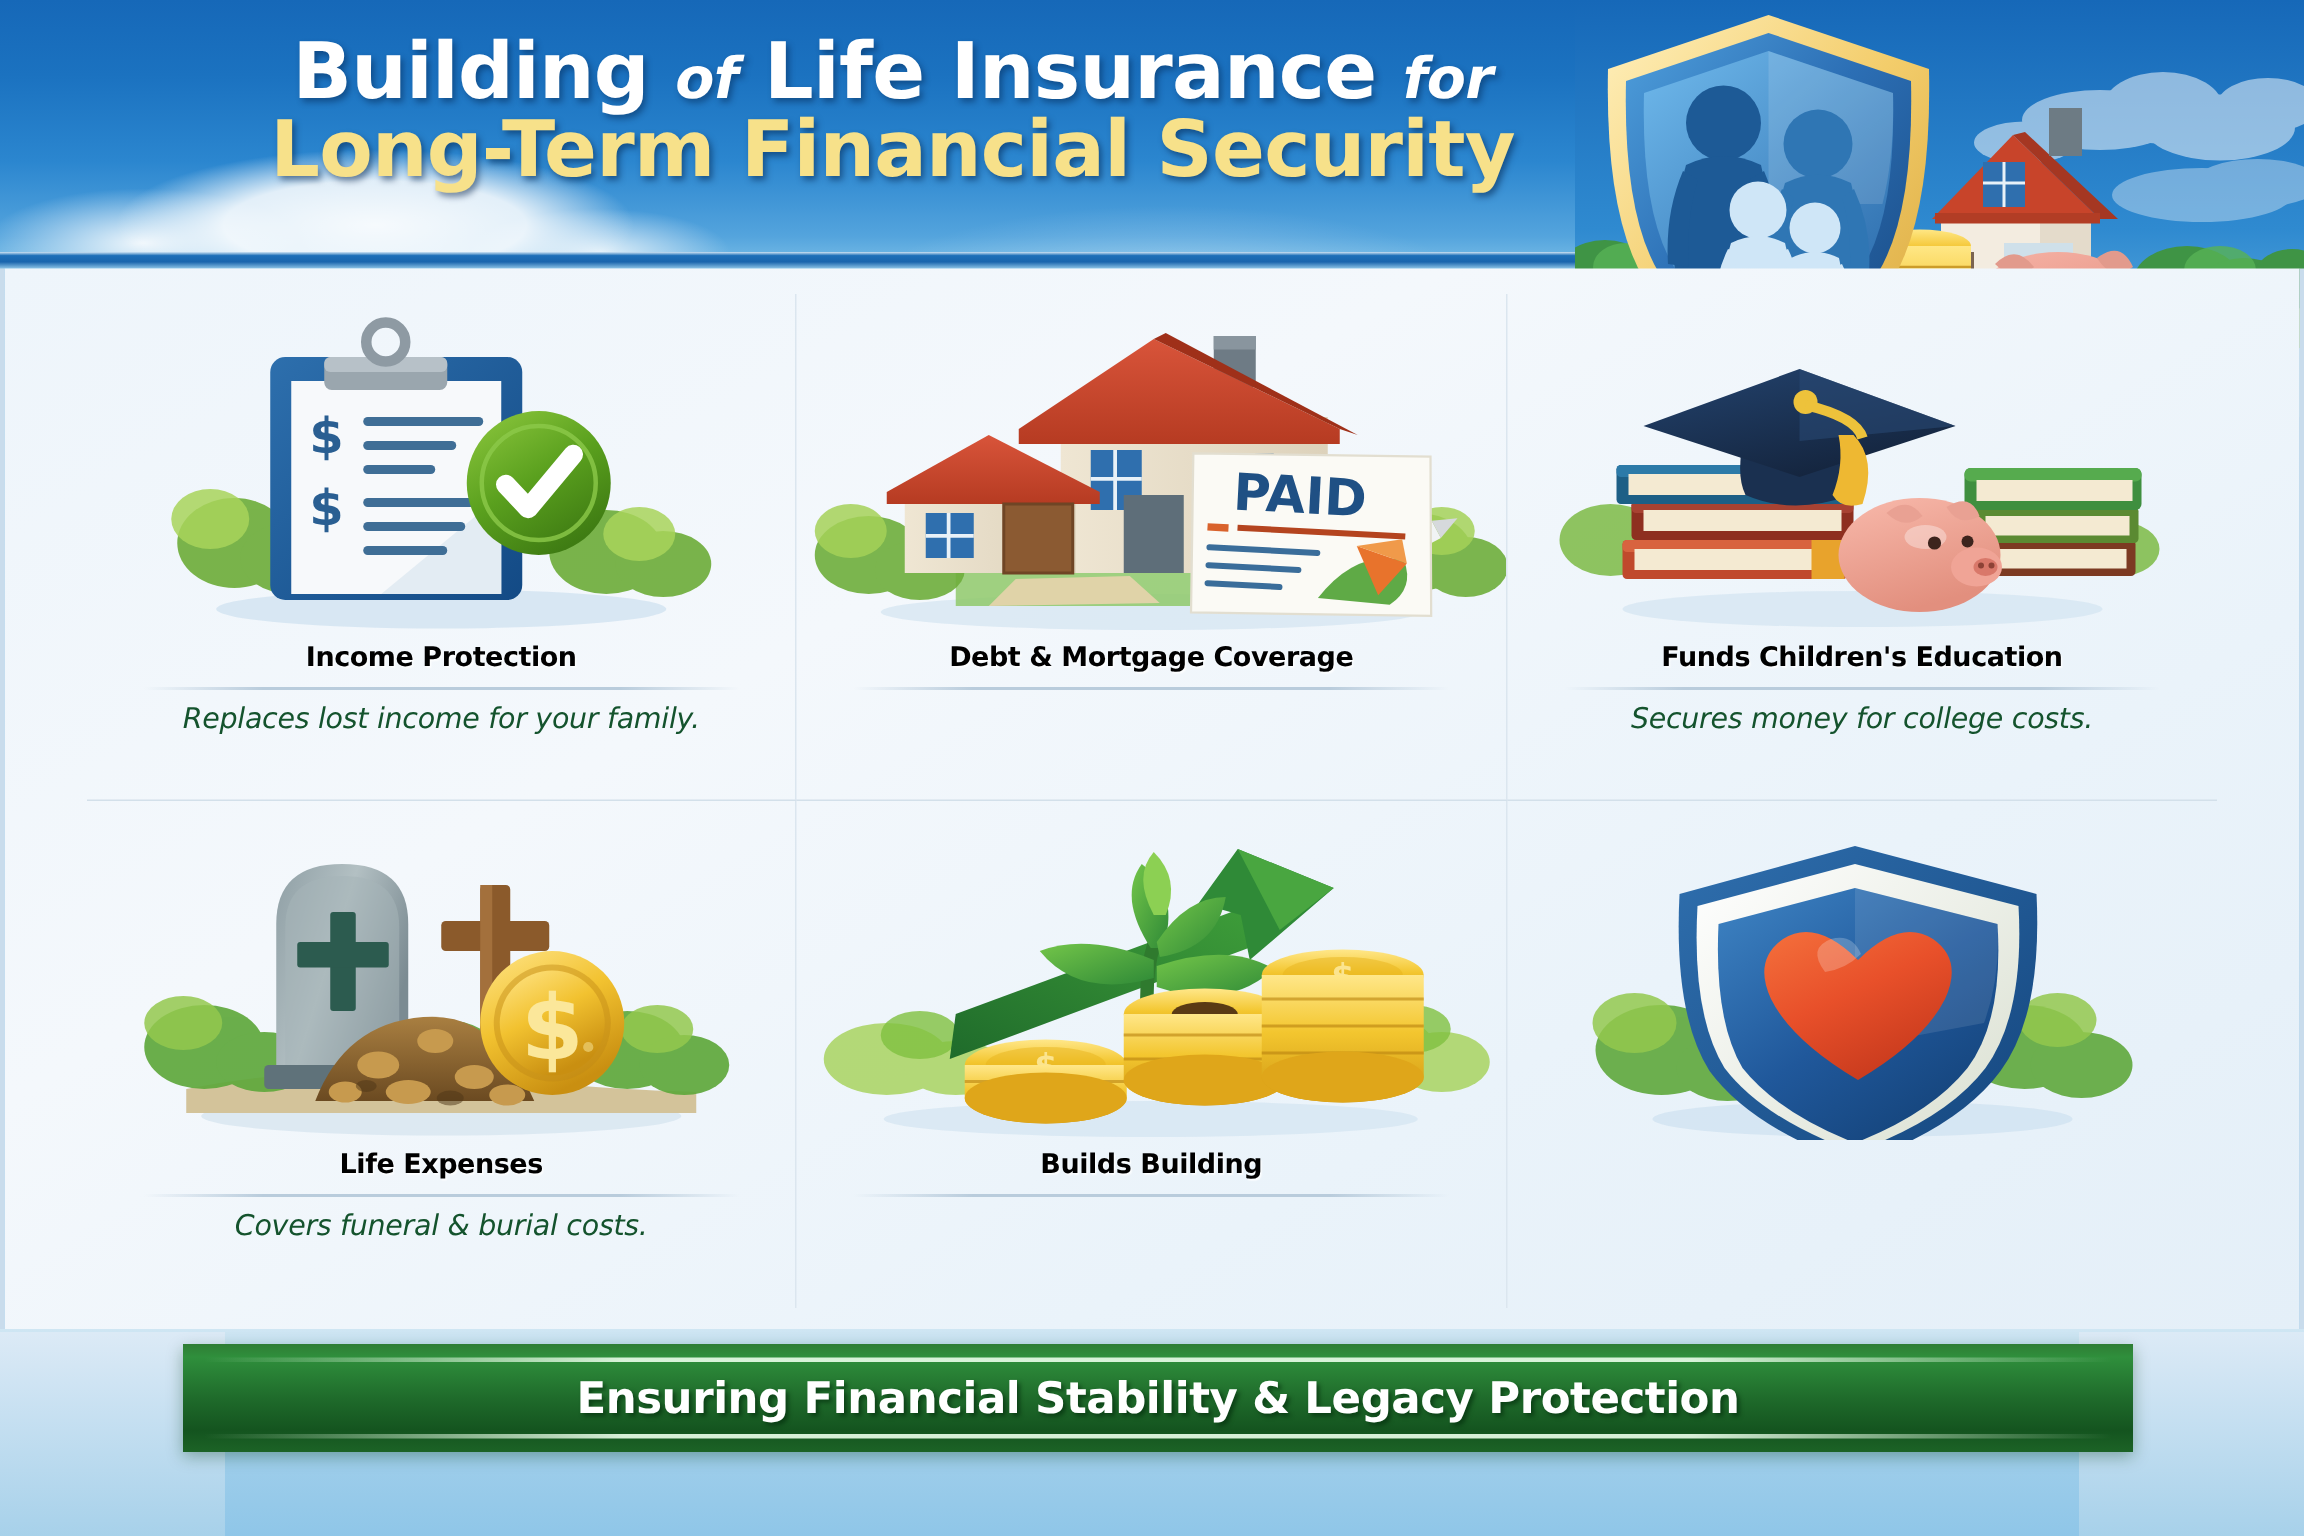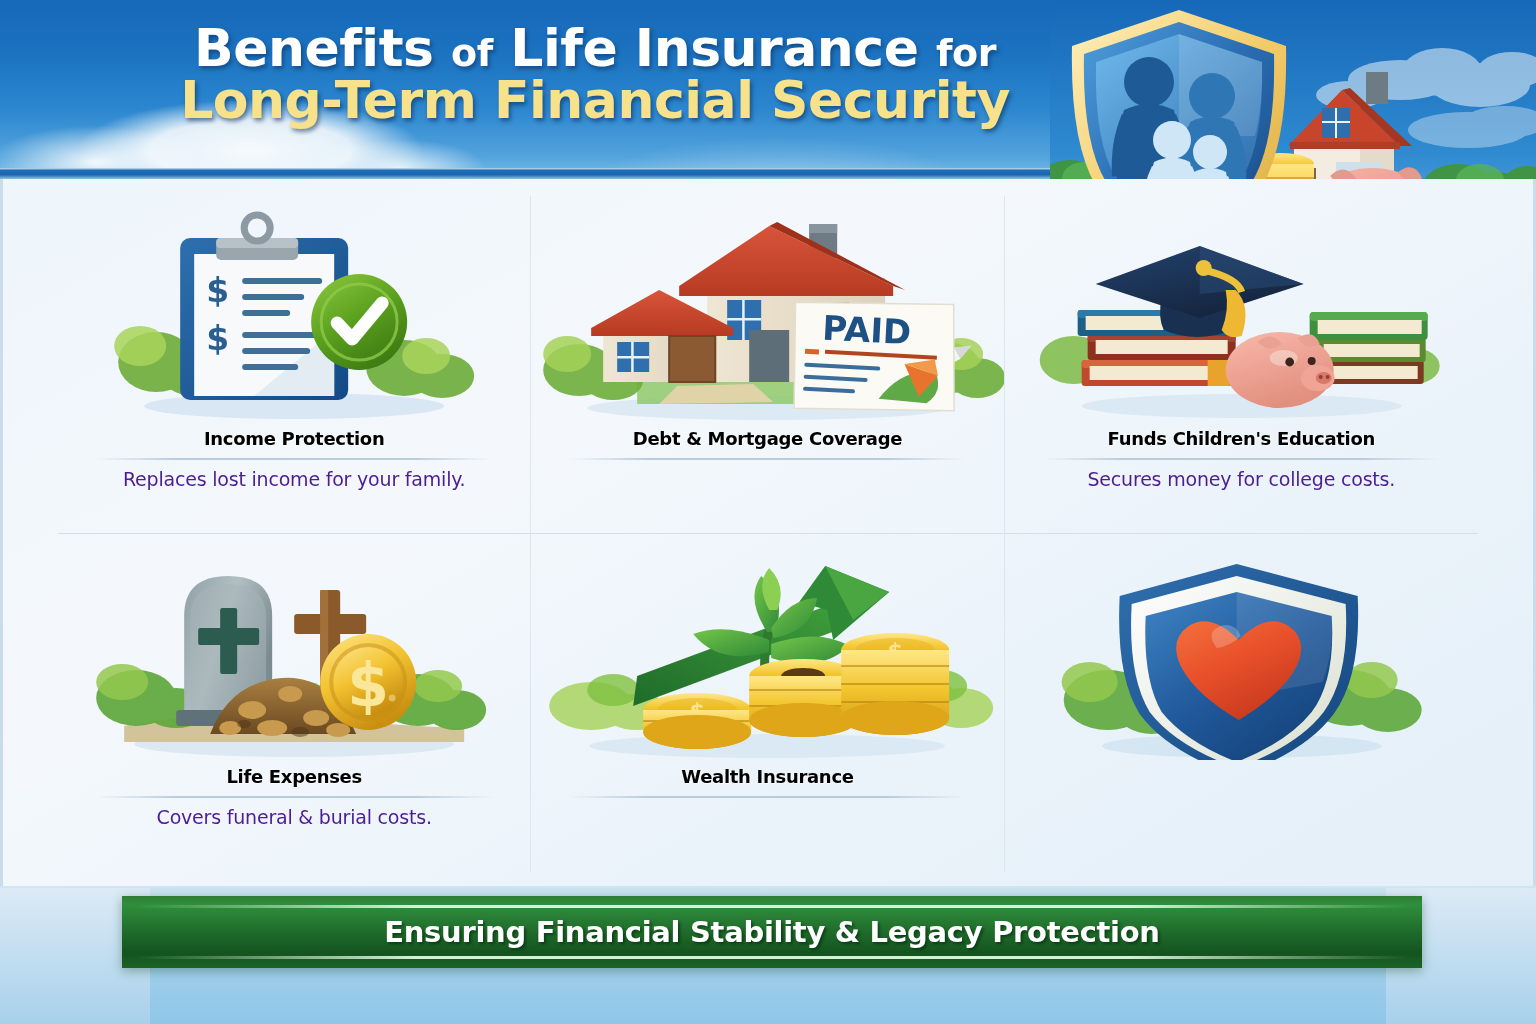--- a/index.html
+++ b/index.html
@@ -41,21 +41,21 @@
     white-space:nowrap;
   }
   #title-line1{
     font-size:52px; color:#ffffff;
     text-shadow:2px 3px 4px rgba(0,30,70,.45);
   }
   #title-line2{
     font-size:52px; color:#f7e18a; 
     text-shadow:2px 3px 4px rgba(0,30,70,.5);
   }
-  .t-small{ font-size:38px; font-weight:bold; }
+  .t-small{ font-size:38px; font-style:italic; font-weight:bold; }
 
   
   #hero{ position:absolute; left:1050px; top:0px; width:486px; height:278px; }
 
   
   #panel{
     position:absolute; left:0px; top:179px; width:1536px; height:707px;
     background:linear-gradient(150deg,#eef5fb 0%,#f4f8fc 35%,#eaf3fa 70%,#e4eff8 100%);
     border-left:3px solid #c9dcec; border-right:3px solid #c9dcec;
   }
@@ -70,21 +70,21 @@
   .art{ position:relative; width:100%; height:212px; margin-top:14px; }
   .caption{ width:84%; text-align:center; margin-top:6px; }
   .card-title{
     font-family:"DejaVu Sans", sans-serif;
     font-size:18px; font-weight:bold; color:#000000; letter-spacing:-0.3px;
     white-space:nowrap; text-shadow:1px 1px 1px rgba(255,255,255,.8);
   }
   .rule{ height:2px; background:linear-gradient(90deg,rgba(180,200,215,0),#b9ccdc 20%,#b9ccdc 80%,rgba(180,200,215,0)); margin:9px 0 8px; }
   .card-sub{
     font-family:"DejaVu Sans", sans-serif;
-    font-size:19px; color:#4c1d95; letter-spacing:-0.2px;
+    font-size:19px; font-style:italic; color:#14532d; letter-spacing:-0.2px;
     white-space:nowrap;
   }
 
   
   #footer-zone{
     position:absolute; left:0; top:886px; width:1536px; height:138px;
     background:linear-gradient(180deg,#cfe6f3 0%,#a9d3ec 35%,#8fc6e8 100%);
   }
   #footer-banner{
     position:absolute; left:122px; top:896px; width:1300px; height:72px;
@@ -114,21 +114,21 @@
 </head>
 <body>
 
 <div id="poster">
 
   <div id="header"></div>
   <div id="header-band"></div>
 
   <div id="title-wrap">
     <div class="t-line" id="title-line1">
-      <span>Benefits</span>
+      <span>Building</span>
       <span class="t-small">of</span>
       <span>Life Insurance</span>
       <span class="t-small">for</span>
     </div>
     <div class="t-line" id="title-line2">Long-Term Financial Security</div>
   </div>
 
   <div id="hero">
     <svg width="486" height="278" viewBox="0 0 486 278">
       <defs>
@@ -660,21 +660,21 @@
                 <path d="M-2 26 h108"></path>
                   <path d="M-2 44 h108"></path>
                   <path d="M-2 62 h108"></path>
               </g>
               <ellipse cx="52" cy="78" rx="54" ry="17" fill="#dfa61a"></ellipse>
             </g>
           </g>
         </svg>
       </div>
       <div class="caption">
-        <div class="card-title">Wealth Insurance</div>
+        <div class="card-title">Builds Building</div>
         <div class="rule"></div>
       </div>
     </div>
 
     <div class="cell b6">
       <div class="art">
         <svg width="100%" height="212" viewBox="0 0 420 212" preserveAspectRatio="xMidYMid meet">
           <defs>
             <linearGradient id="shOuter6" x1="0" y1="0" x2="1" y2="1">
               <stop offset="0" stop-color="#2f6fae"></stop>

